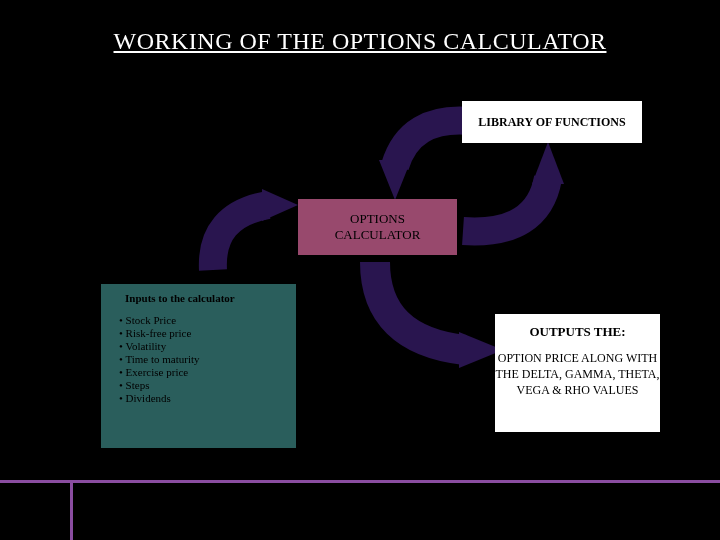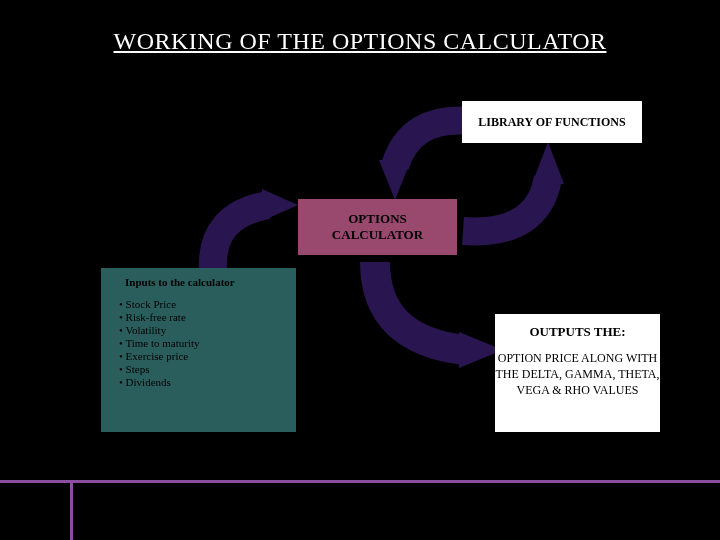--- a/index.html
+++ b/index.html
@@ -30,25 +30,25 @@
     left: 462px; top: 101px;
     width: 180px; height: 42px;
     display: flex; align-items: center; justify-content: center;
     font-size: 12px; font-weight: bold; text-align: center;
   }
   .calculator {
     left: 298px; top: 199px;
     width: 159px; height: 56px;
     background: #98496d;
     display: flex; align-items: center; justify-content: center;
-    font-size: 13px; font-weight: bold; text-align: center;
+    font-size: 13px; font-weight: normal; text-align: center;
     padding: 4px 8px; line-height: 1.2;
   }
   .inputs {
-    left: 101px; top: 268px;
+    left: 101px; top: 284px;
     width: 195px; height: 164px;
     background: #2a5e5c;
     color: #000;
     padding: 8px 10px;
     font-size: 11px;
   }
   .inputs-title {
     font-weight: bold;
     margin: 0 0 10px 14px;
     font-size: 11px;
@@ -112,21 +112,21 @@
 </div>
 
 <div class="box calculator">
   <span>OPTIONS CALCULATOR</span>
 </div>
 
 <div class="box inputs">
   <div class="inputs-title">Inputs to the calculator</div>
   <ul>
     <li>Stock Price</li>
-    <li>Risk-free rate</li>
+    <li>Risk-free price</li>
     <li>Volatility</li>
     <li>Time to maturity</li>
     <li>Exercise price</li>
     <li>Steps</li>
     <li>Dividends</li>
   </ul>
 </div>
 
 <div class="box outputs">
   <div class="outputs-title">OUTPUTS THE:</div>

